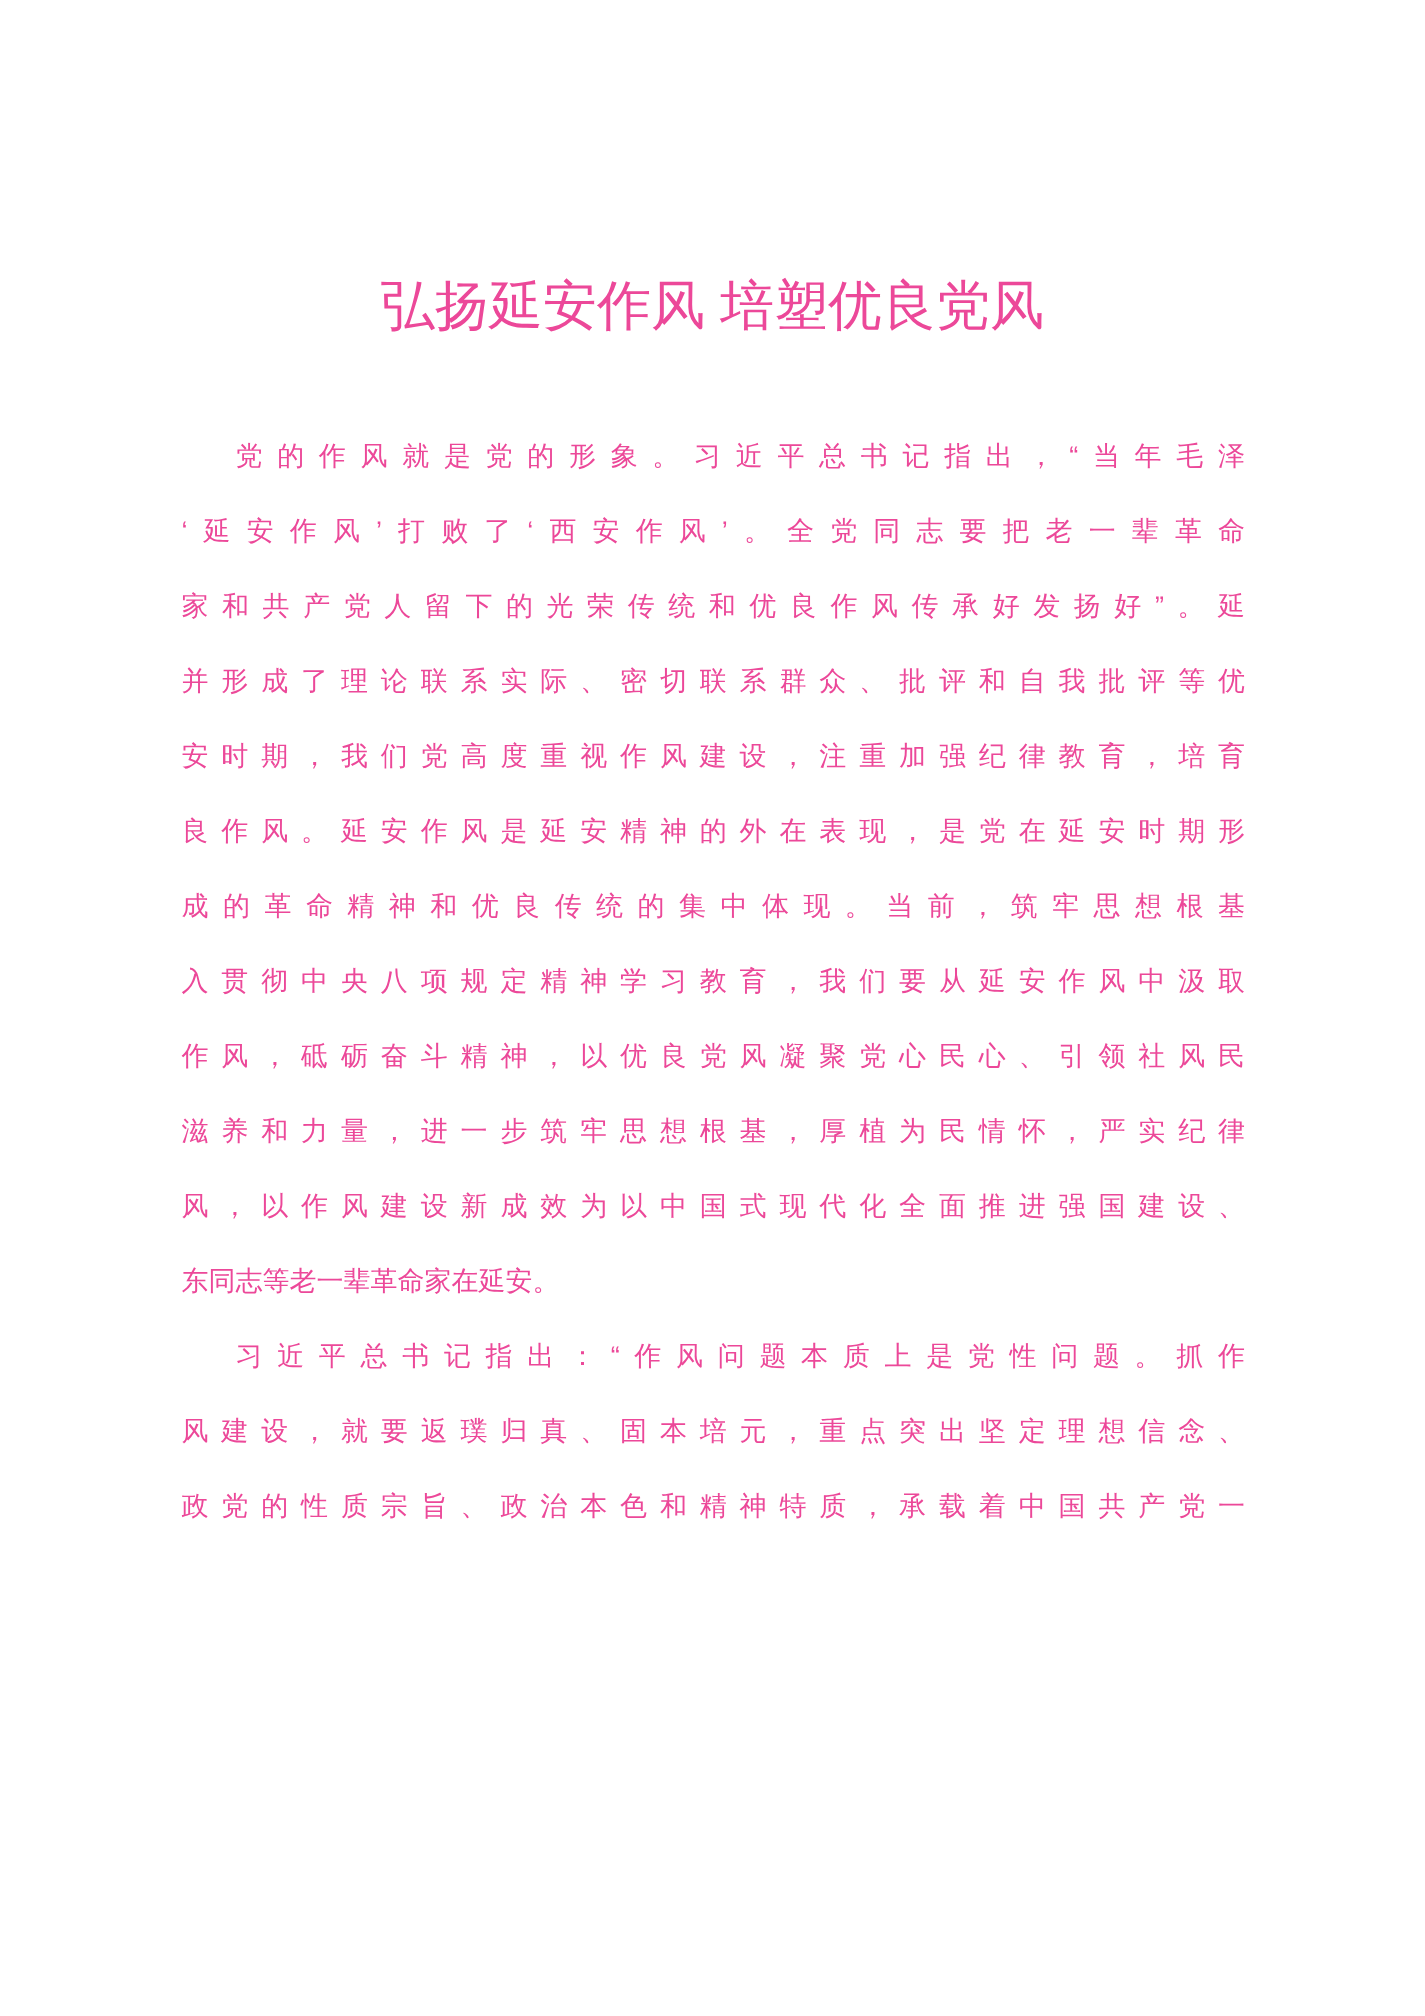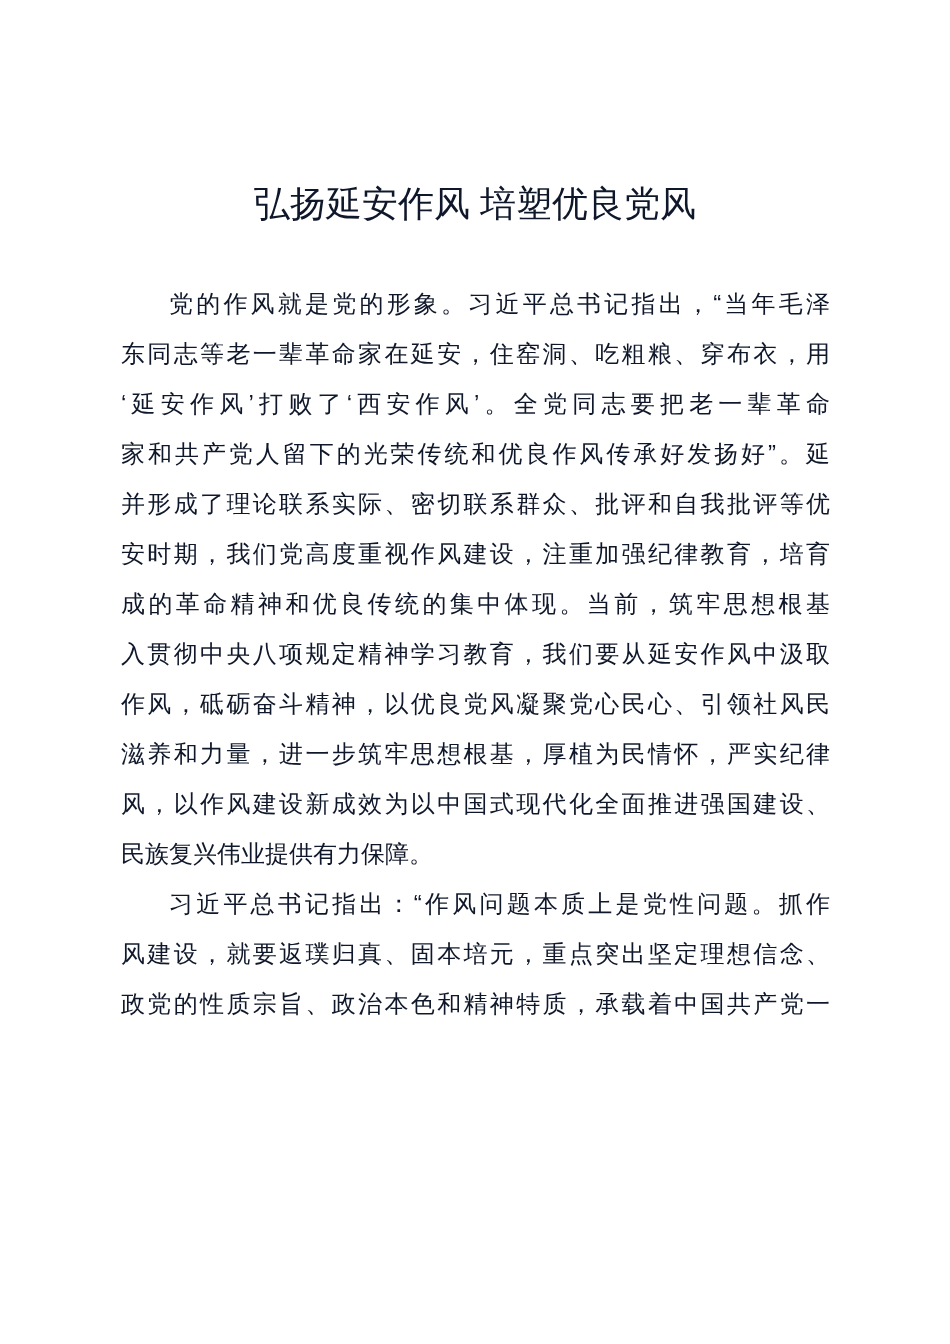--- a/index.html
+++ b/index.html
@@ -5,21 +5,21 @@
   html, body {
     margin: 0;
     padding: 0;
     background: #ffffff;
   }
   .page {
     position: relative;
     width: 950px;
     height: 1344px;
     background: #ffffff;
-    color: #0f172a;
+    color: #ec4899;
     font-family: "Liberation Sans", sans-serif;
     overflow: hidden;
   }
   .doc-title {
     position: absolute;
     top: 179px;
     left: 0;
     width: 950px;
     height: 50px;
     line-height: 50px;
@@ -30,21 +30,21 @@
   }
   .content {
     position: absolute;
     top: 279px;
     left: 121px;
     width: 709px;
   }
   .line {
     height: 50px;
     line-height: 50px;
-    font-size: 24px;
+    font-size: 18px;
     overflow: hidden;
   }
   .line.justify {
     text-align: justify;
     text-align-last: justify;
     text-justify: inter-character;
   }
   .line.indent {
     text-indent: 2em;
   }
@@ -52,28 +52,28 @@
     font-weight: 700;
   }
 </style>
 </head>
 <body>
 
 <div class="page">
   <div class="doc-title">弘扬延安作风 培塑优良党风</div>
   <div class="content">
       <div class="line justify indent">党的作风就是党的形象。习近平总书记指出，“当年毛泽</div>
-      <div class="line justify">东同志等老一辈革命家在延安，住窑洞、吃粗粮、穿布衣，用</div>
       <div class="line justify">‘延安作风’打败了‘西安作风’。全党同志要把老一辈革命</div>
       <div class="line justify">家和共产党人留下的光荣传统和优良作风传承好发扬好”。延</div>
       <div class="line justify">并形成了理论联系实际、密切联系群众、批评和自我批评等优</div>
       <div class="line justify">安时期，我们党高度重视作风建设，注重加强纪律教育，培育</div>
+      <div class="line justify">良作风。延安作风是延安精神的外在表现，是党在延安时期形</div>
       <div class="line justify">成的革命精神和优良传统的集中体现。当前，筑牢思想根基</div>
       <div class="line justify">入贯彻中央八项规定精神学习教育，我们要从延安作风中汲取</div>
       <div class="line justify">作风，砥砺奋斗精神，以优良党风凝聚党心民心、引领社风民</div>
       <div class="line justify">滋养和力量，进一步筑牢思想根基，厚植为民情怀，严实纪律</div>
       <div class="line justify">风，以作风建设新成效为以中国式现代化全面推进强国建设、</div>
-      <div class="line">民族复兴伟业提供有力保障。</div>
+      <div class="line">东同志等老一辈革命家在延安。</div>
       <div class="line justify indent">习近平总书记指出：“作风问题本质上是党性问题。抓作</div>
       <div class="line justify">风建设，就要返璞归真、固本培元，重点突出坚定理想信念、</div>
       <div class="line justify">政党的性质宗旨、政治本色和精神特质，承载着中国共产党一</div>
     </div>
 </div>
 
 </body></html>

